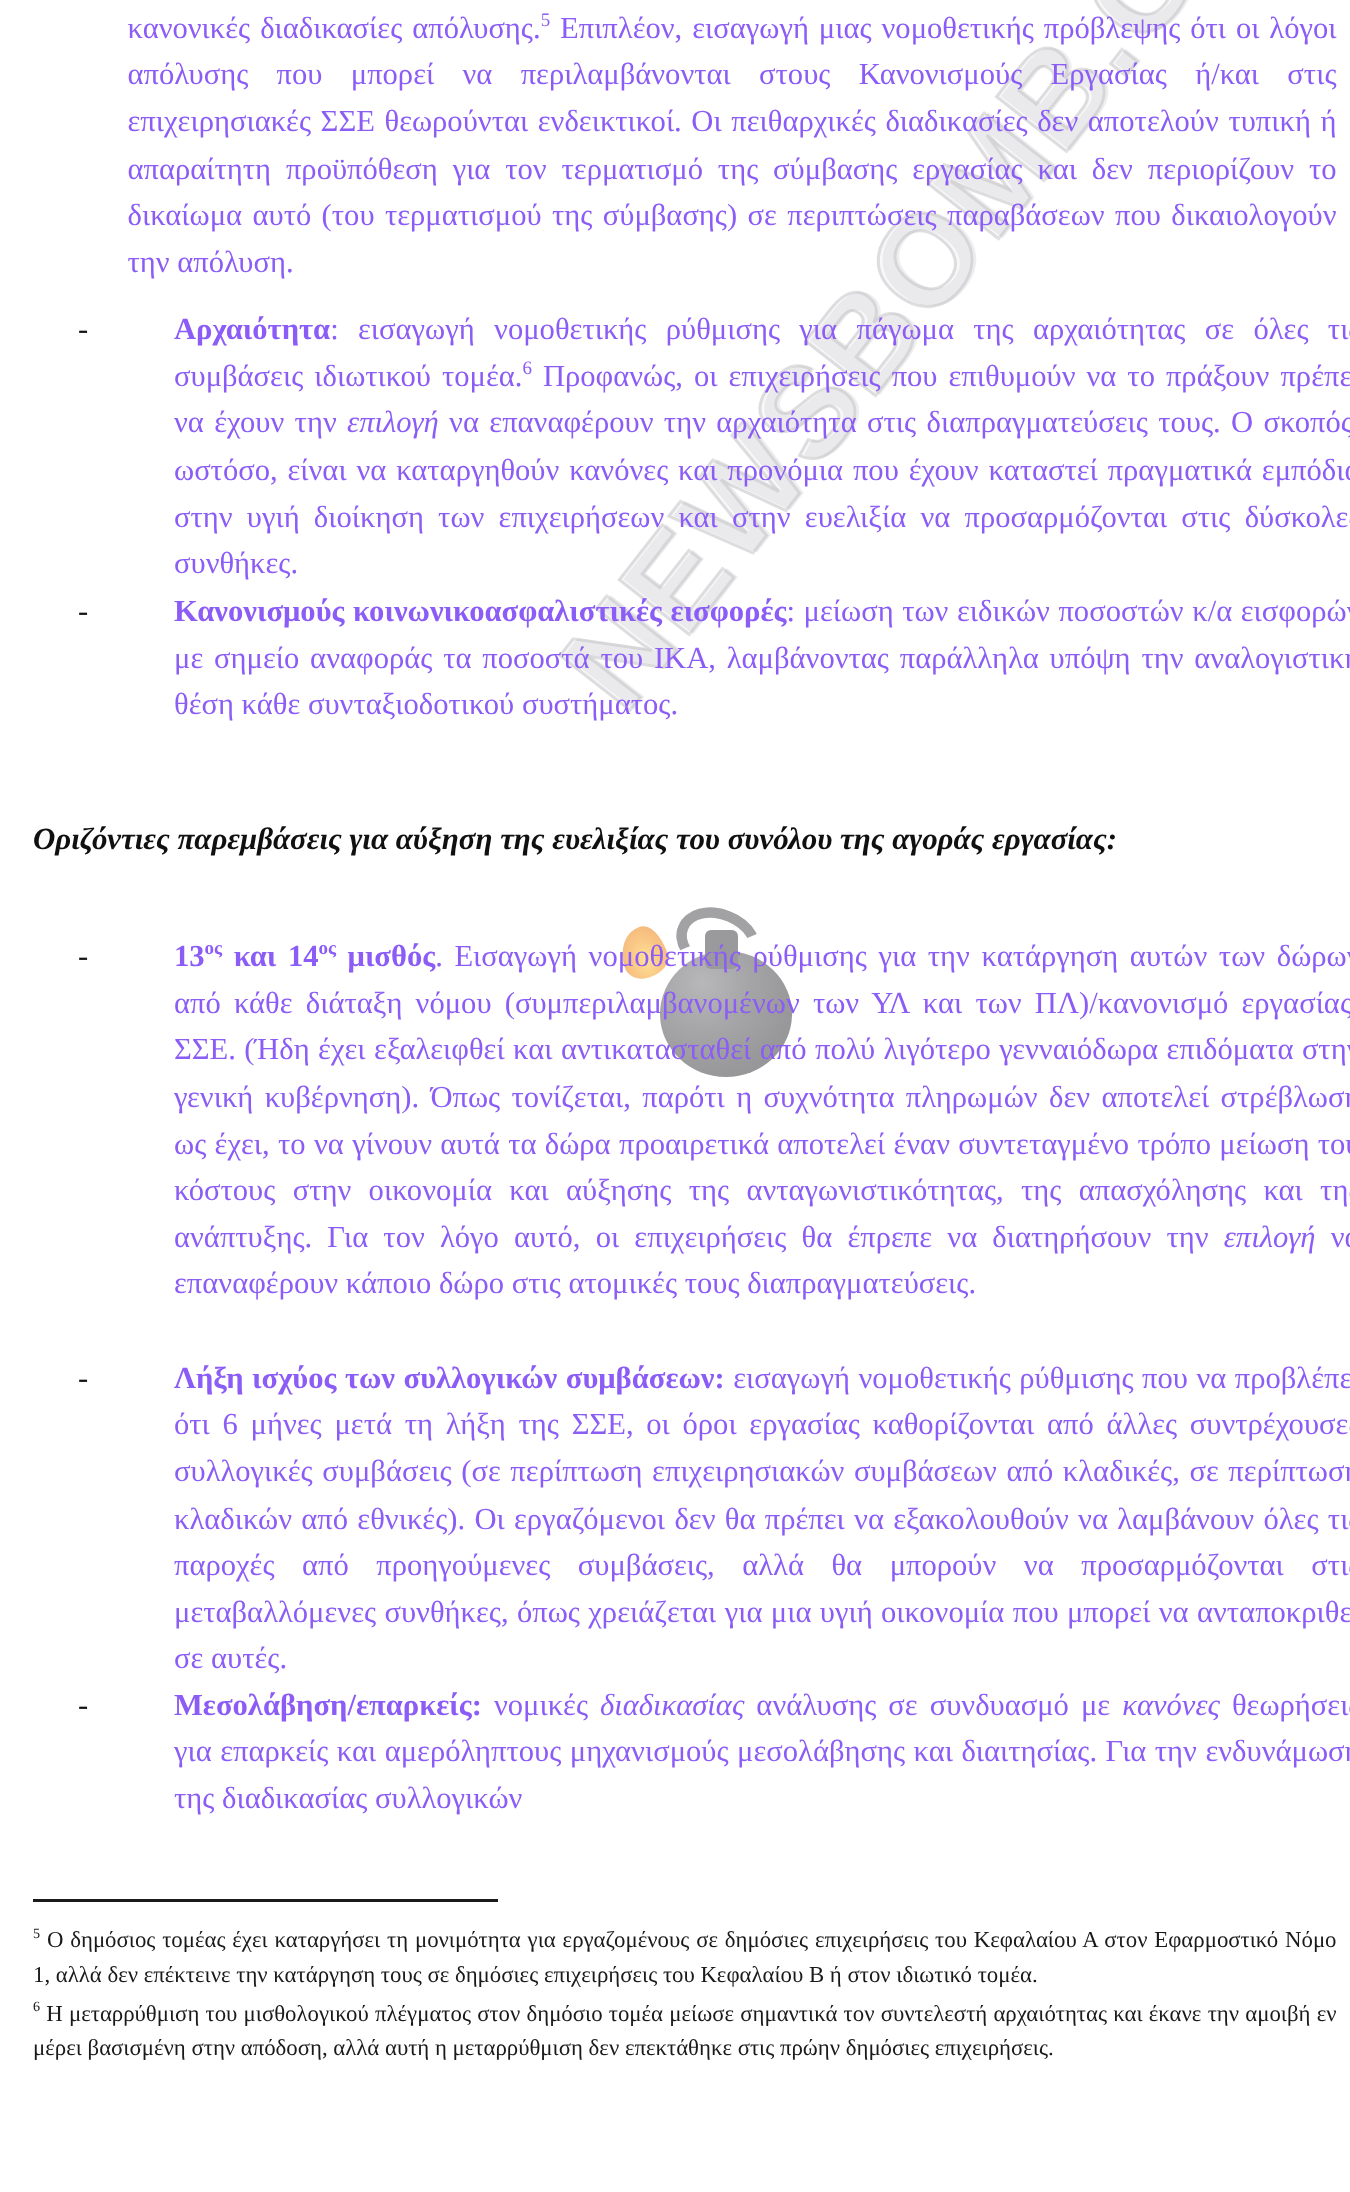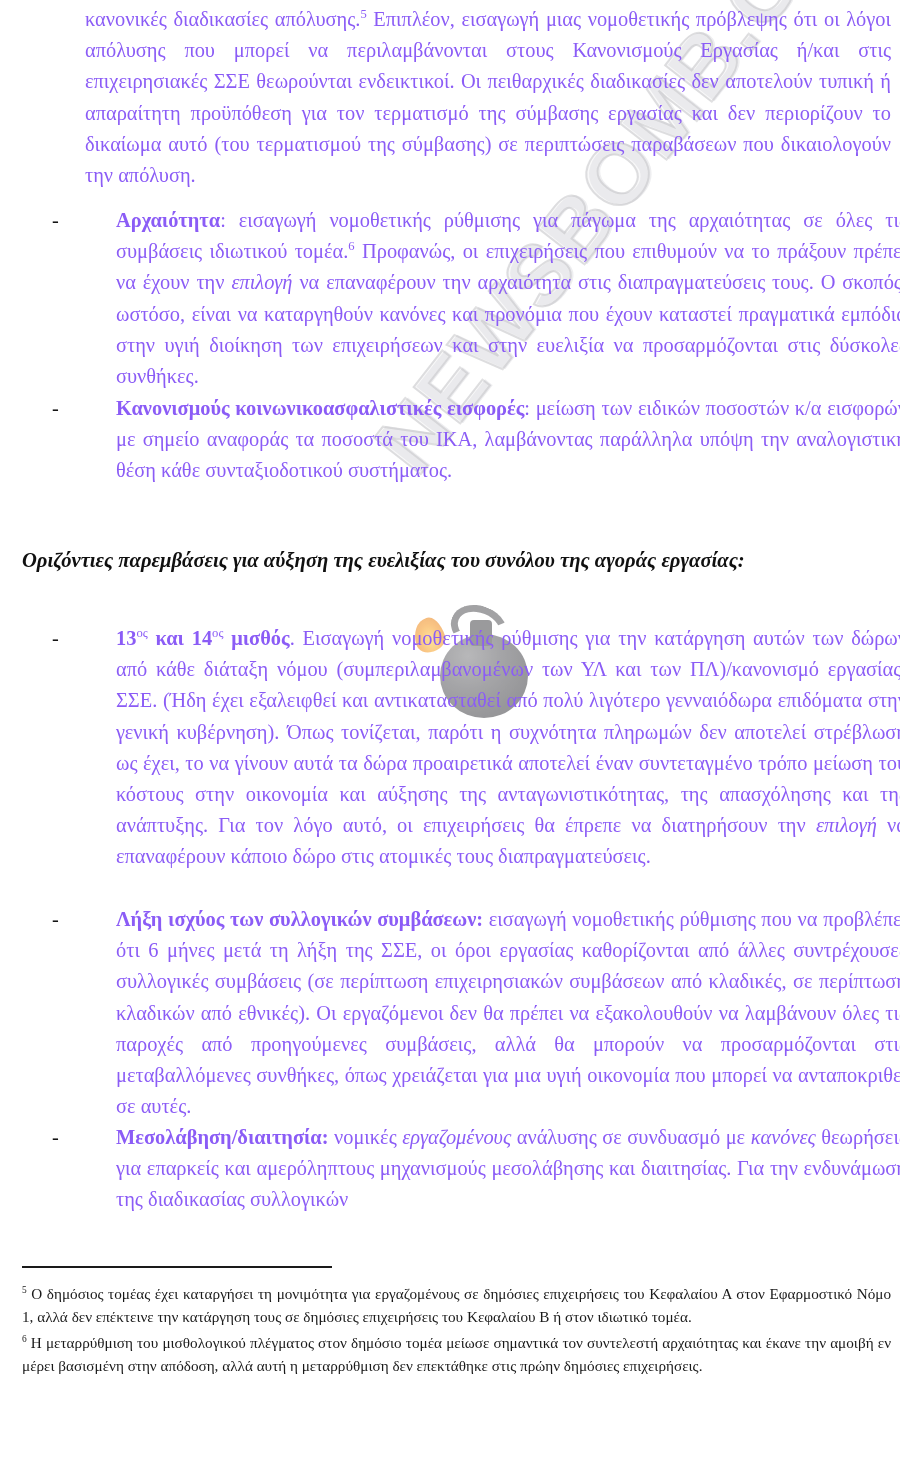--- a/index.html
+++ b/index.html
@@ -144,21 +144,21 @@
   
   .lvl2 { left: 52px; width: 839px; }
   .lvl2 .body { width: 791px; }
 
   b.lead { font-weight: 700; }
   i.it { font-style: italic; }
   sup.sup {
     font-size: 0.62em;
     vertical-align: super;
     line-height: 0;
-    font-weight: 400;
+    font-weight: 700;
   }
   sup.fn {
     font-size: 0.62em;
     vertical-align: super;
     line-height: 0;
     font-weight: 400;
   }
 
   
   .section-heading {
@@ -246,21 +246,21 @@
     <div class="bullet-row lvl2" style="top:904px;">
       <span class="dash">-</span>
       <div class="body">
         <p class="para"><b class="lead">Λήξη ισχύος των συλλογικών συμβάσεων:</b><span> εισαγωγή νομοθετικής ρύθμισης που να προβλέπει ότι 6 μήνες μετά τη λήξη της ΣΣΕ, οι όροι εργασίας καθορίζονται από άλλες συντρέχουσες συλλογικές συμβάσεις (σε περίπτωση επιχειρησιακών συμβάσεων από κλαδικές, σε περίπτωση κλαδικών από εθνικές). Οι εργαζόμενοι δεν θα πρέπει να εξακολουθούν να λαμβάνουν όλες τις παροχές από προηγούμενες συμβάσεις, αλλά θα μπορούν να προσαρμόζονται στις μεταβαλλόμενες συνθήκες, όπως χρειάζεται για μια υγιή οικονομία που μπορεί να ανταποκριθεί σε αυτές.</span></p>
       </div>
     </div>
 
     <div class="bullet-row lvl2" style="top:1122px;">
       <span class="dash">-</span>
       <div class="body">
-        <p class="para"><b class="lead">Μεσολάβηση/διαιτησία:</b><span> νομικές </span><i class="it">εργαζομένους</i><span> ανάλυσης σε συνδυασμό με </span><i class="it">κανόνες</i><span> θεωρήσεις για επαρκείς και αμερόληπτους μηχανισμούς μεσολάβησης και διαιτησίας. Για την ενδυνάμωση της διαδικασίας συλλογικών</span></p>
+        <p class="para"><b class="lead">Μεσολάβηση/επαρκείς:</b><span> νομικές </span><i class="it">διαδικασίας</i><span> ανάλυσης σε συνδυασμό με </span><i class="it">κανόνες</i><span> θεωρήσεις για επαρκείς και αμερόληπτους μηχανισμούς μεσολάβησης και διαιτησίας. Για την ενδυνάμωση της διαδικασίας συλλογικών</span></p>
       </div>
     </div>
 
   </div>
 
   <div class="footnote-rule"></div>
 
   <div class="footnotes">
     <p><sup class="fn">5</sup> <span>Ο δημόσιος τομέας έχει καταργήσει τη μονιμότητα για εργαζομένους σε δημόσιες επιχειρήσεις του Κεφαλαίου Α στον Εφαρμοστικό Νόμο 1, αλλά δεν επέκτεινε την κατάργηση τους σε δημόσιες επιχειρήσεις του Κεφαλαίου Β ή στον ιδιωτικό τομέα.</span></p>
     <p><sup class="fn">6</sup> <span>Η μεταρρύθμιση του μισθολογικού πλέγματος στον δημόσιο τομέα μείωσε σημαντικά τον συντελεστή αρχαιότητας και έκανε την αμοιβή εν μέρει βασισμένη στην απόδοση, αλλά αυτή η μεταρρύθμιση δεν επεκτάθηκε στις πρώην δημόσιες επιχειρήσεις.</span></p>

